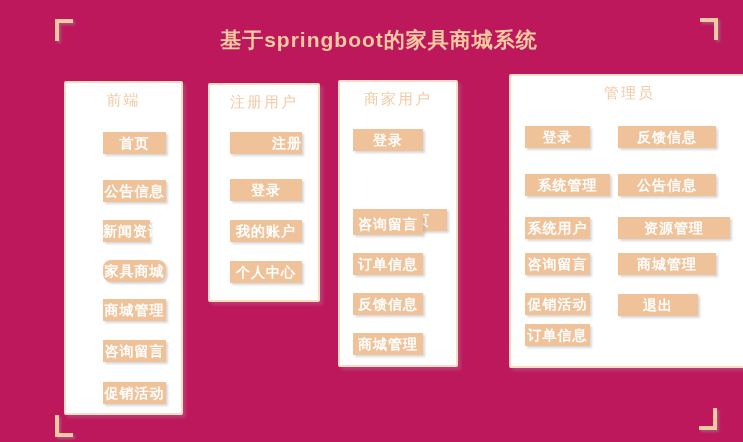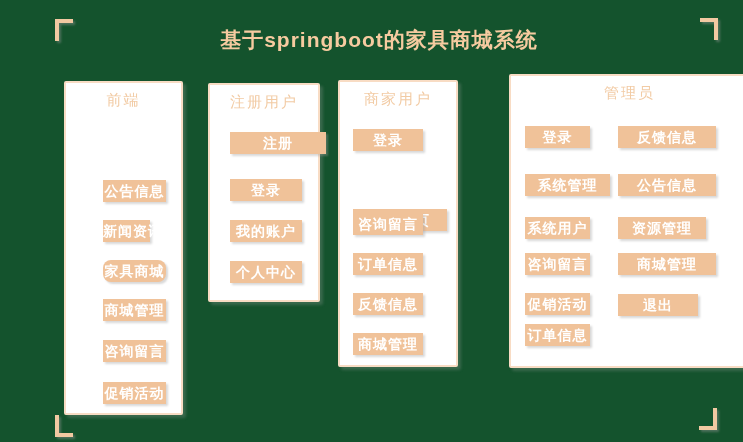--- a/index.html
+++ b/index.html
@@ -10,21 +10,21 @@
     --box-border:#F8DCC4;
     --bracket:#F2C9A2;
   }
   html,body{margin:0;padding:0;}
   body{
     width:743px;height:442px;
     background:#ffffff;
     font-family:"Liberation Sans","DejaVu Sans",sans-serif;
     overflow:hidden;
   }
-  .canvas{position:relative;width:743px;height:442px;background:#14532d;}
+  .canvas{position:relative;width:743px;height:442px;background:#be185d;}
 
   .page-title{
     position:absolute;left:15px;right:0;top:26px;
     text-align:center;
     font-size:21px;font-weight:bold;
     color:var(--title-text);
     letter-spacing:1px;
   }
 
   .panel{
@@ -73,31 +73,32 @@
 
   <div class="corner tl" style="left:55px;top:19px;"></div>
   <div class="corner tr" style="left:700px;top:18px;"></div>
   <div class="corner bl" style="left:55px;top:415px;"></div>
   <div class="corner br" style="left:699px;top:408px;"></div>
 
   <div class="page-title">基于springboot的家具商城系统</div>
 
   <div class="panel" style="left:64px;top:81px;width:119px;height:334px;">
     <div class="panel-heading">前端</div>
+    <div class="btn" style="left:37px;top:49px;width:63px;">首页</div>
     <div class="btn" style="left:37px;top:97px;width:63px;">公告信息</div>
     <div class="btn" style="left:37px;top:137px;width:47px;">新闻资讯</div>
     <div class="btn" style="left:37px;top:177px;width:63px;border-radius:8px;">家具商城</div>
     <div class="btn" style="left:37px;top:216px;width:63px;">商城管理</div>
     <div class="btn" style="left:37px;top:257px;width:63px;">咨询留言</div>
     <div class="btn" style="left:37px;top:299px;width:63px;">促销活动</div>
   </div>
 
   <div class="panel" style="left:208px;top:83px;width:112px;height:219px;">
     <div class="panel-heading">注册用户</div>
-    <div class="btn" style="left:20px;top:47px;width:96px;">注册</div>
+    <div class="btn" style="left:20px;top:47px;width:72px;text-align:right;">注册</div>
     <div class="btn" style="left:20px;top:94px;width:72px;">登录</div>
     <div class="btn" style="left:20px;top:135px;width:72px;">我的账户</div>
     <div class="btn" style="left:20px;top:176px;width:72px;">个人中心</div>
   </div>
 
   <div class="panel" style="left:338px;top:80px;width:120px;height:287px;padding-left:28px;">
     <div class="panel-heading">商家用户</div>
     <div class="btn" style="left:13px;top:47px;width:70px;">登录</div>
     <div class="btn" style="left:13px;top:91px;width:94px;margin-top:36px;">后台首页</div>
     <div class="btn" style="left:13px;top:131px;width:70px;">咨询留言</div>
@@ -111,18 +112,18 @@
 
     <div class="btn" style="left:14px;top:50px;width:65px;">登录</div>
     <div class="btn" style="left:14px;top:98px;width:85px;">系统管理</div>
     <div class="btn" style="left:14px;top:141px;width:65px;">系统用户</div>
     <div class="btn" style="left:14px;top:177px;width:65px;">咨询留言</div>
     <div class="btn" style="left:14px;top:217px;width:65px;">促销活动</div>
     <div class="btn" style="left:14px;top:248px;width:65px;">订单信息</div>
 
     <div class="btn" style="left:107px;top:50px;width:98px;">反馈信息</div>
     <div class="btn" style="left:107px;top:98px;width:98px;">公告信息</div>
-    <div class="btn" style="left:107px;top:141px;width:88px;">资源管理</div>
+    <div class="btn" style="left:107px;top:141px;width:112px;">资源管理</div>
     <div class="btn" style="left:107px;top:177px;width:98px;">商城管理</div>
     <div class="btn" style="left:107px;top:218px;width:80px;">退出</div>
   </div>
 
 </div>
 
 </body></html>

